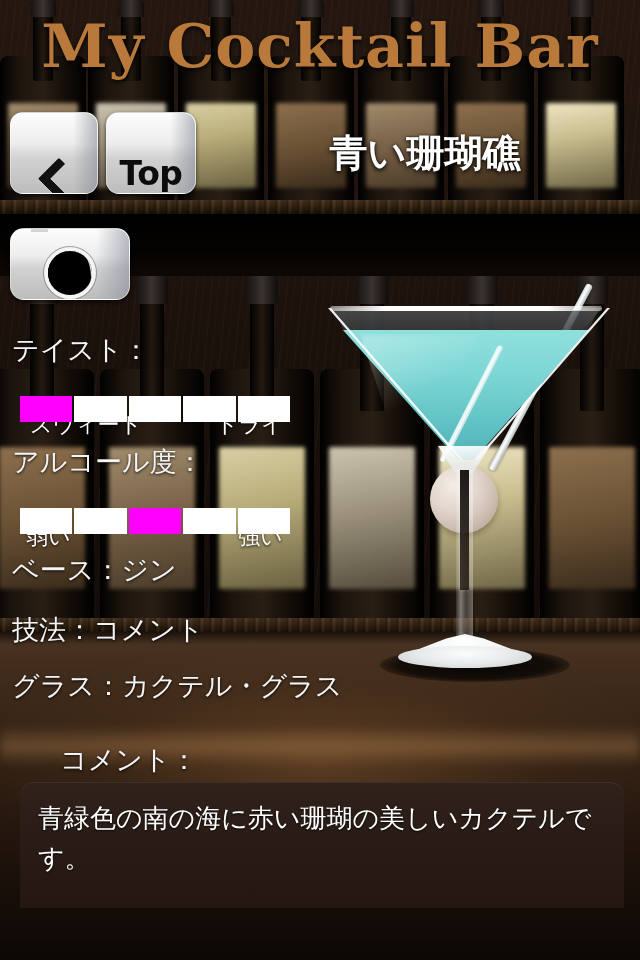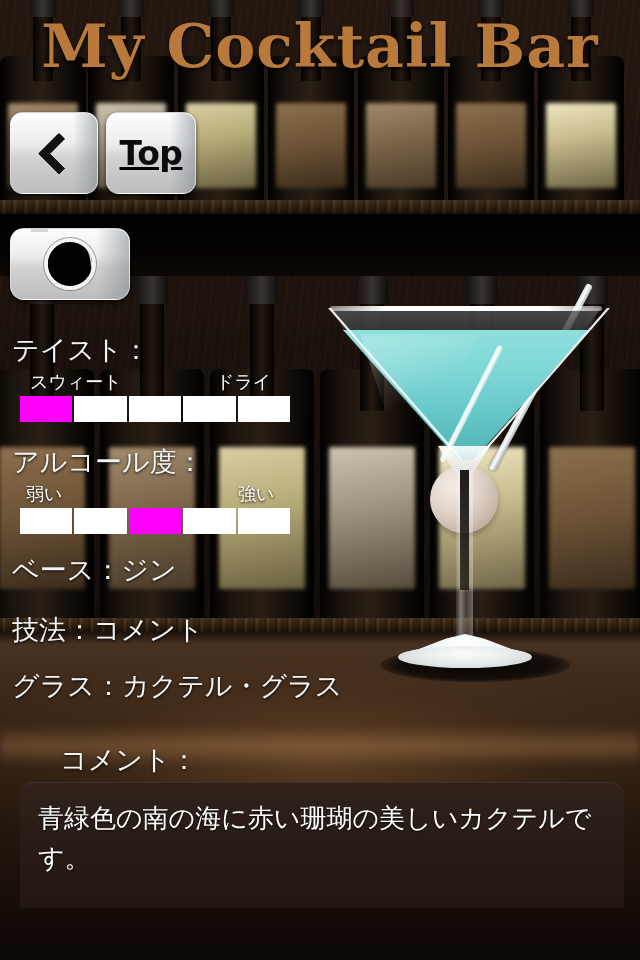--- a/index.html
+++ b/index.html
@@ -116,24 +116,23 @@
     text-shadow: 0 2px 4px rgba(0,0,0,0.85);
     white-space: nowrap;
   }
 
   .btn {
     position: absolute;
     border-radius: 13px;
     background: linear-gradient(180deg, #fdfdfd 0%, #ededed 38%, #d2d2d2 56%, #bcbcbc 100%);
     border: 1px solid rgba(255,255,255,0.35);
     box-shadow: 0 2px 4px rgba(0,0,0,0.7), inset 0 1px 0 rgba(255,255,255,0.95);
-    display: flex; align-items: center; justify-content: center;
+    display: flex; align-items: flex-end; justify-content: center;
     cursor: pointer;
     overflow: hidden;
-    text-decoration: underline;
   }
   .btn::after {
     content: ""; position: absolute; right: 0; top: 0; bottom: 0; width: 28%;
     background: linear-gradient(90deg, rgba(140,145,155,0) 0%, rgba(128,134,145,0.55) 100%);
     pointer-events: none;
   }
 
   #btn-back { left: 10px; top: 112px; width: 88px; height: 82px; }
   #btn-top  { left: 106px; top: 112px; width: 90px; height: 82px; }
   #btn-cam  { left: 10px; top: 228px; width: 120px; height: 72px; border-radius: 14px; }
@@ -288,22 +287,23 @@
   
   .info { position: absolute; left: 0; top: 0; width: 640px; }
 
   .field-label {
     position: absolute;
     font-size: 27px; color: #f4f4f4; white-space: nowrap;
     text-shadow: 0 1px 3px rgba(0,0,0,0.9);
   }
   .cap-label {
     position: absolute;
-    font-size: 18px; color: #ffffff; white-space: nowrap;
+    font-size: 22px; color: #ffffff; white-space: nowrap;
     text-shadow: 0 1px 3px rgba(0,0,0,0.95);
+    margin-top: 40px;
   }
 
   .meter {
     position: absolute; display: flex; gap: 2px;
     width: 270px; height: 26px;
   }
   .seg { flex: 1; background: #ffffff; }
   .seg.on { background: #ff00ff; }
 
   #lbl-taste   { left: 12px; top: 332px; }
@@ -466,20 +466,21 @@
 
   <div class="btn" id="btn-top">
     <span class="btn-label">Top</span>
   </div>
 
   <div class="btn" id="btn-cam">
     <span class="cam-bump"></span>
     <span class="cam-lens"></span>
   </div>
 
+  <div class="cocktail-name">青い珊瑚礁</div>
 
   <div class="info">
 
     <div class="field-label" id="lbl-taste">テイスト：</div>
     <div class="cap-label" id="cap-sweet">スウィート</div>
     <div class="cap-label" id="cap-dry">ドライ</div>
     <div class="meter" id="meter-taste">
         <div class="seg on"></div>
         <div class="seg"></div>
         <div class="seg"></div>

